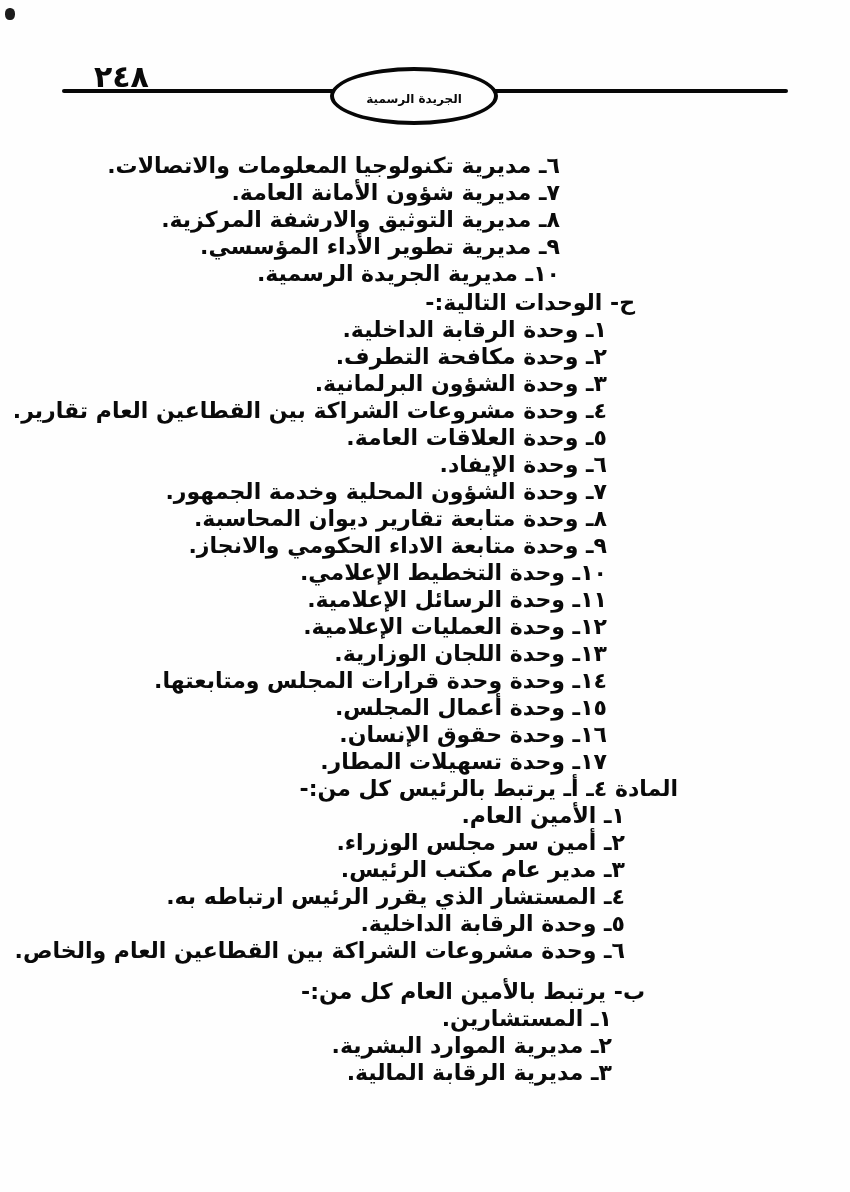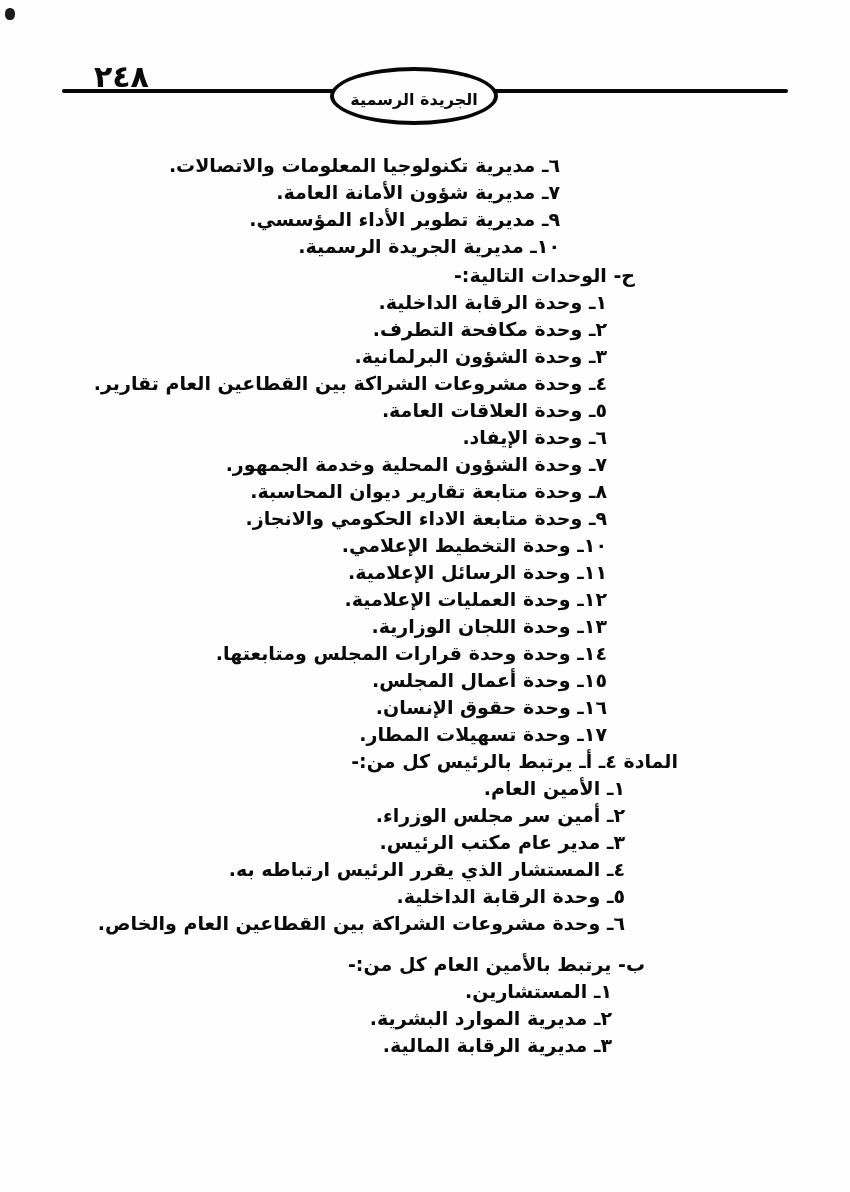--- a/index.html
+++ b/index.html
@@ -40,34 +40,34 @@
     height: 58px;
     border: 4px solid #070707;
     border-radius: 50%;
     background: #fefefe;
     box-sizing: border-box;
     display: flex;
     align-items: center;
     justify-content: center;
   }
   .seal .seal-text {
-    font-size: 16px;
+    font-size: 12px;
     font-weight: 700;
     padding-top: 6px;
     white-space: nowrap;
   }
   
   main {
     position: absolute;
     top: 152px;
     left: 0;
     right: 0;
   }
   .line {
-    font-size: 19px;
+    font-size: 22px;
     font-weight: 700;
     line-height: 27px;
     height: 27px;
     white-space: nowrap;
     text-align: right;
   }
   .a-item       { padding-right: 290px; }
   .h-heading    { padding-right: 215px; margin-top: 2px; }
   .b-item       { padding-right: 243px; }
   .mada-heading { padding-right: 172px; }
@@ -94,20 +94,21 @@
   <div class="page-number">٢٤٨</div>
   <div class="header-rule"></div>
   <div class="seal">
     <span class="seal-text">الجريدة الرسمية</span>
   </div>
 </header>
 
 <main>
     <div class="line a-item">٦ـ مديرية تكنولوجيا المعلومات والاتصالات.</div>
     <div class="line a-item">٧ـ مديرية شؤون الأمانة العامة.</div>
+    <div class="line a-item">٨ـ مديرية التوثيق والارشفة المركزية.</div>
     <div class="line a-item">٩ـ مديرية تطوير الأداء المؤسسي.</div>
     <div class="line a-item">١٠ـ مديرية الجريدة الرسمية.</div>
     <div class="line h-heading">ح- الوحدات التالية:-</div>
     <div class="line b-item">١ـ وحدة الرقابة الداخلية.</div>
     <div class="line b-item">٢ـ وحدة مكافحة التطرف.</div>
     <div class="line b-item">٣ـ وحدة الشؤون البرلمانية.</div>
     <div class="line b-item">٤ـ وحدة مشروعات الشراكة بين القطاعين العام تقارير.</div>
     <div class="line b-item">٥ـ وحدة العلاقات العامة.</div>
     <div class="line b-item">٦ـ وحدة الإيفاد.</div>
     <div class="line b-item">٧ـ وحدة الشؤون المحلية وخدمة الجمهور.</div>

